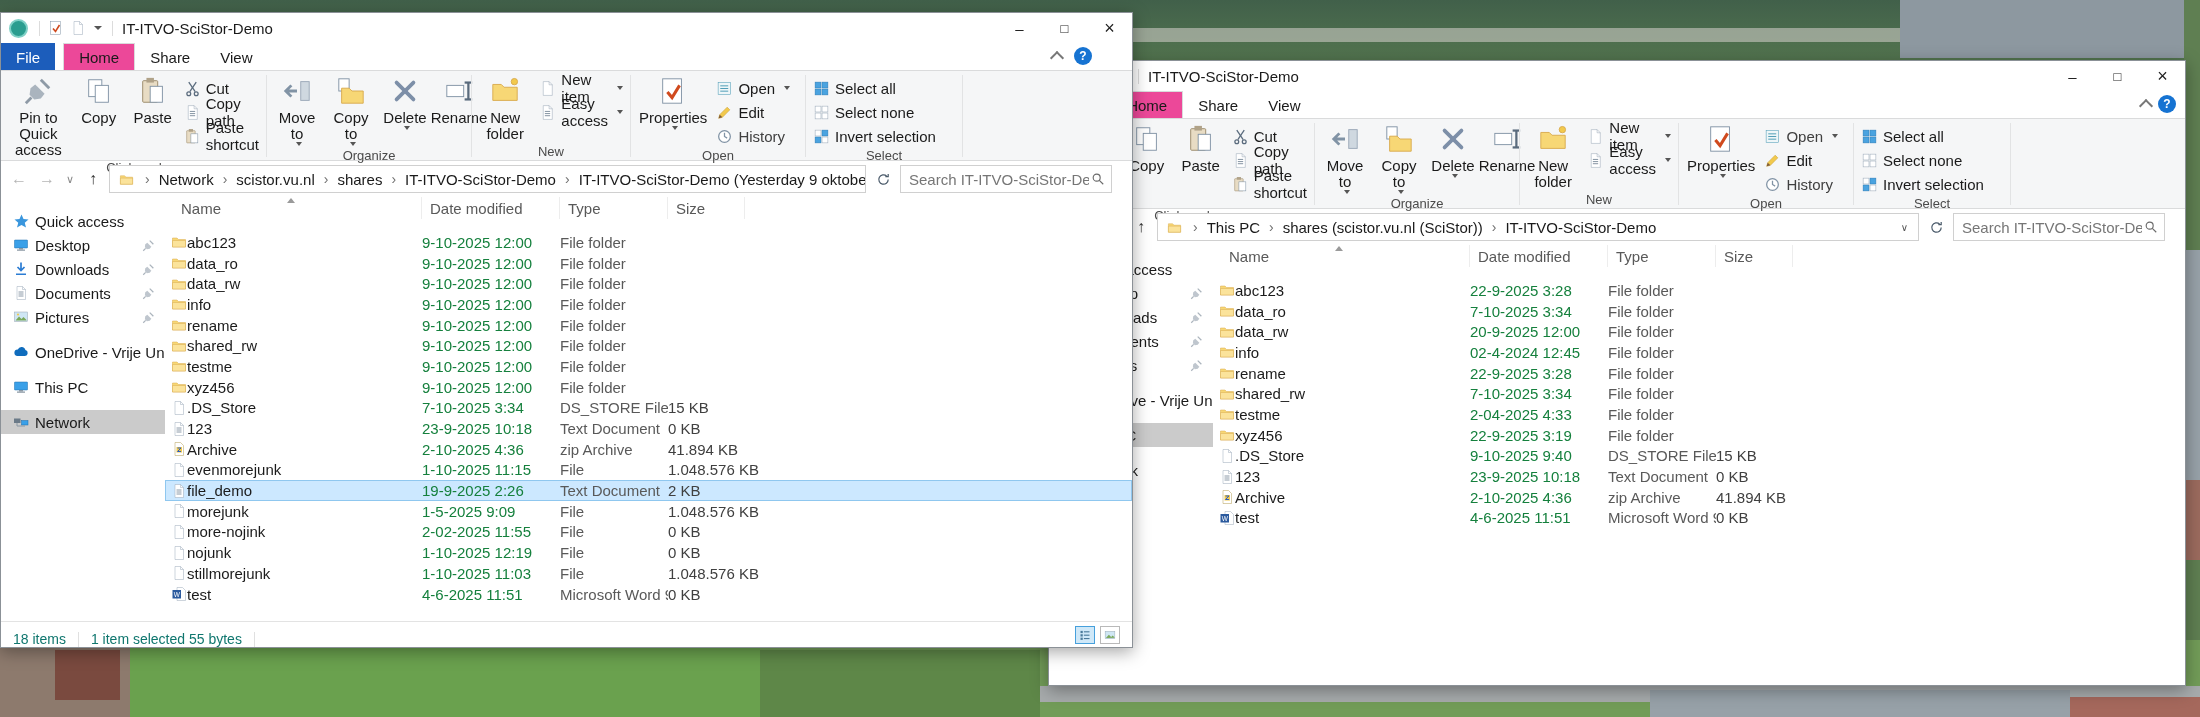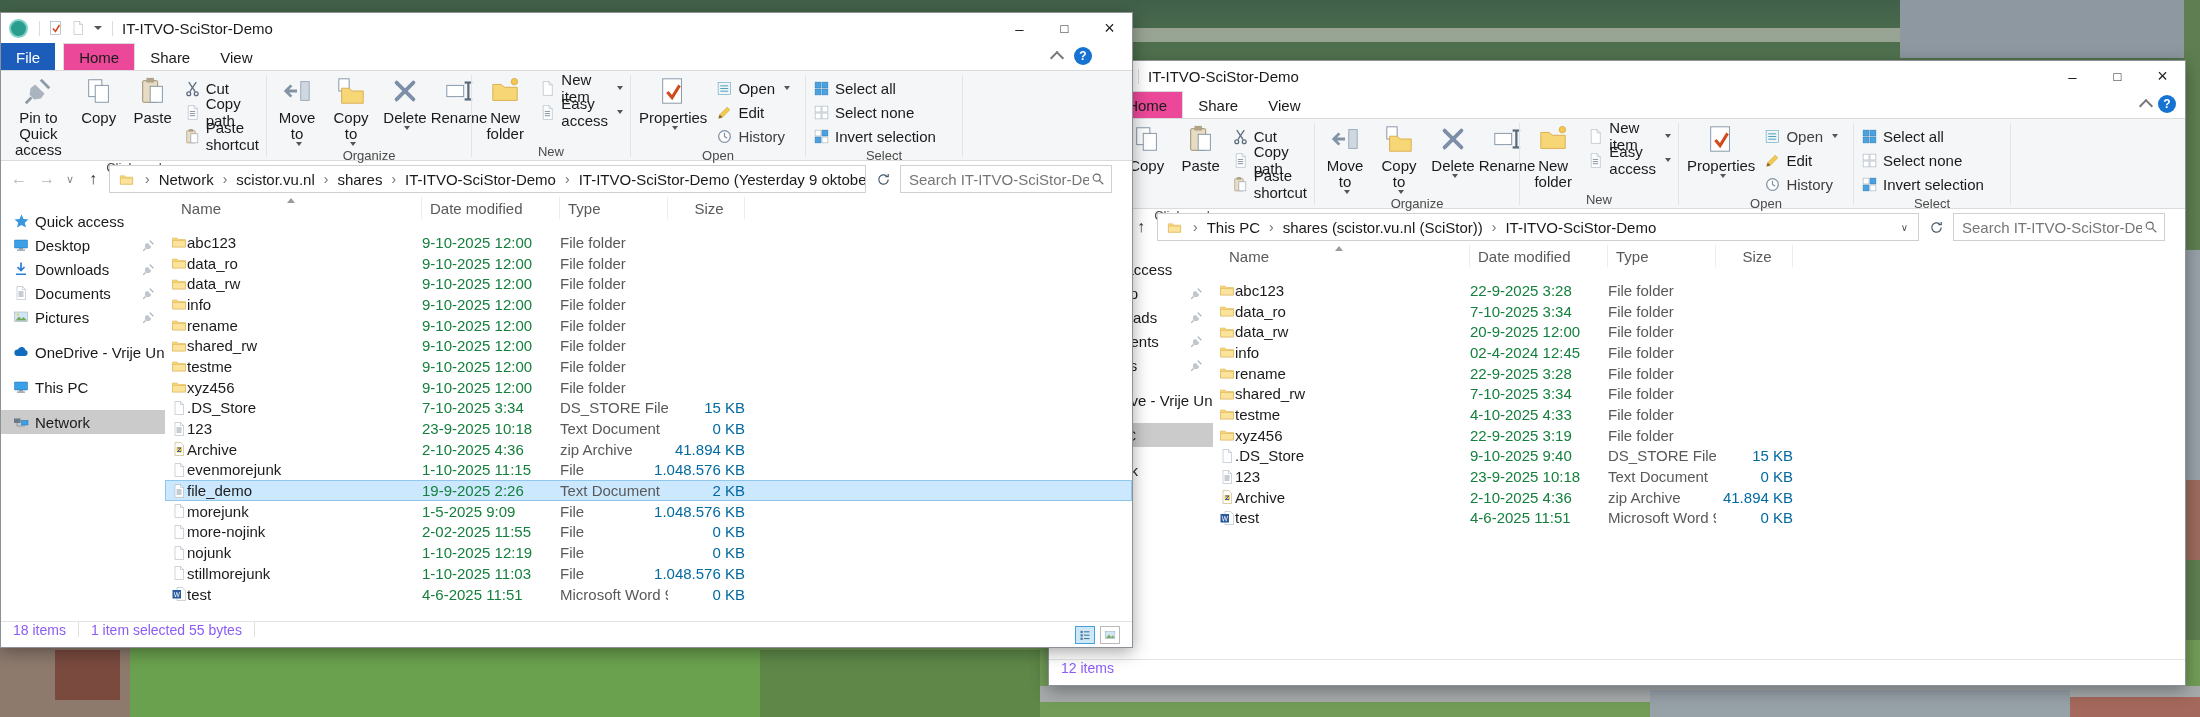--- a/index.html
+++ b/index.html
@@ -79,36 +79,36 @@
   .snode.sel{background:#cbcbcb}
   .snode .sic{position:absolute;left:12px;width:16px;height:16px}
   .snode .sic svg{width:16px;height:16px}
   .snode .pin{margin-left:auto;margin-right:10px;width:13px;height:13px;opacity:.75;flex:none}
   .ssp{height:11px}
   .listpane{flex:1;position:relative;overflow:hidden}
   .lheader{display:flex;height:22px;color:#595959;align-items:center}
   .hc{height:100%;display:flex;align-items:center;border-right:1px solid #ededed;padding-left:8px;box-sizing:border-box}
   .hc.w-name{width:257px;padding-left:16px}
   .hc.w-date{width:138px}.hc.w-type{width:108px}
-  .hc.w-size{width:77px;justify-content:center;padding-right:2px}
+  .hc.w-size{width:77px;justify-content:flex-start;padding-right:2px}
   .sortmark{position:absolute;left:122px;top:1px;width:0;height:0;border-left:4px solid transparent;
             border-right:4px solid transparent;border-bottom:5px solid #9a9a9a}
   .rows{margin-top:13px}
   .frow{display:flex;align-items:center;height:20.7px;white-space:nowrap}
   .frow.selected{background:#cce8ff;box-shadow:inset 0 0 0 1px #8fc7ef}
   .fic{width:22px;padding-left:6px;box-sizing:border-box;flex:none;display:flex}
   .fic svg{width:16px;height:16px}
   .c-name{width:235px;overflow:hidden;color:#1b1b1b}
   .c-date{width:138px;color:#15803d}
   .c-type{width:108px;color:#595959;overflow:hidden}
-  .c-size{width:77px;display:flex;justify-content:flex-end;color:#0369a1}
+  .c-size{width:77px;display:flex;color:#404040}
   .c-size span{white-space:nowrap}
   
   .statusbar{position:absolute;left:0;right:0;bottom:0;height:25px;border-top:1px solid #e3e3e3;
-             display:flex;align-items:flex-start;font-size:14px;color:#8b5cf6;background:#fff}
+             display:flex;align-items:flex-end;font-size:14px;color:#0f766e;background:#fff}
   .statusbar .sseg{padding:0 12px}
   .ssepv{width:1px;height:15px;background:#e0e0e0}
   .viewtg{position:absolute;right:12px;bottom:3px;display:flex;gap:5px}
   .vbtn{width:20px;height:18px;display:flex;align-items:center;justify-content:center;box-sizing:border-box}
   .vbtn.on{background:#cfe8f8;border:1px solid #46a0dc}
   .vbtn.off2{border:1px solid #b9b9b9;background:#fff}
   .vbtn svg{width:14px;height:12px}
 </style>
 </head>
 <body>
@@ -1247,21 +1247,21 @@
               <span></span>
             </span>
           </div>
         <div class="frow">
             <span class="fic">
               <svg>
                 <use href="#s-folder"></use>
               </svg>
             </span>
             <span class="c-name">testme</span>
-            <span class="c-date">4-10-2025 4:33</span>
+            <span class="c-date">2-04-2025 4:33</span>
             <span class="c-type">File folder</span>
             <span class="c-size">
               <span></span>
             </span>
           </div>
         <div class="frow">
             <span class="fic">
               <svg>
                 <use href="#s-folder"></use>
               </svg>
@@ -1320,17 +1320,14 @@
             </span>
             <span class="c-name">test</span>
             <span class="c-date">4-6-2025 11:51</span>
             <span class="c-type">Microsoft Word 9...</span>
             <span class="c-size">
               <span>0 KB</span>
             </span>
           </div>
       </div>
     </div>
-  </div>
-  <div class="statusbar">
-    <span class="sseg">12 items</span>
   </div>
 </div>
 
 </body></html>

